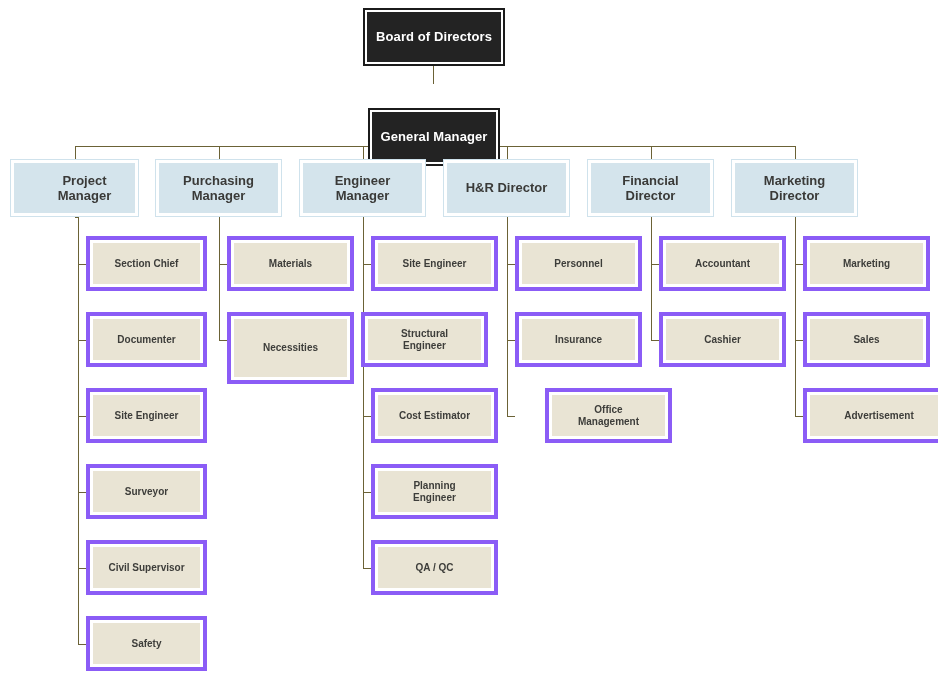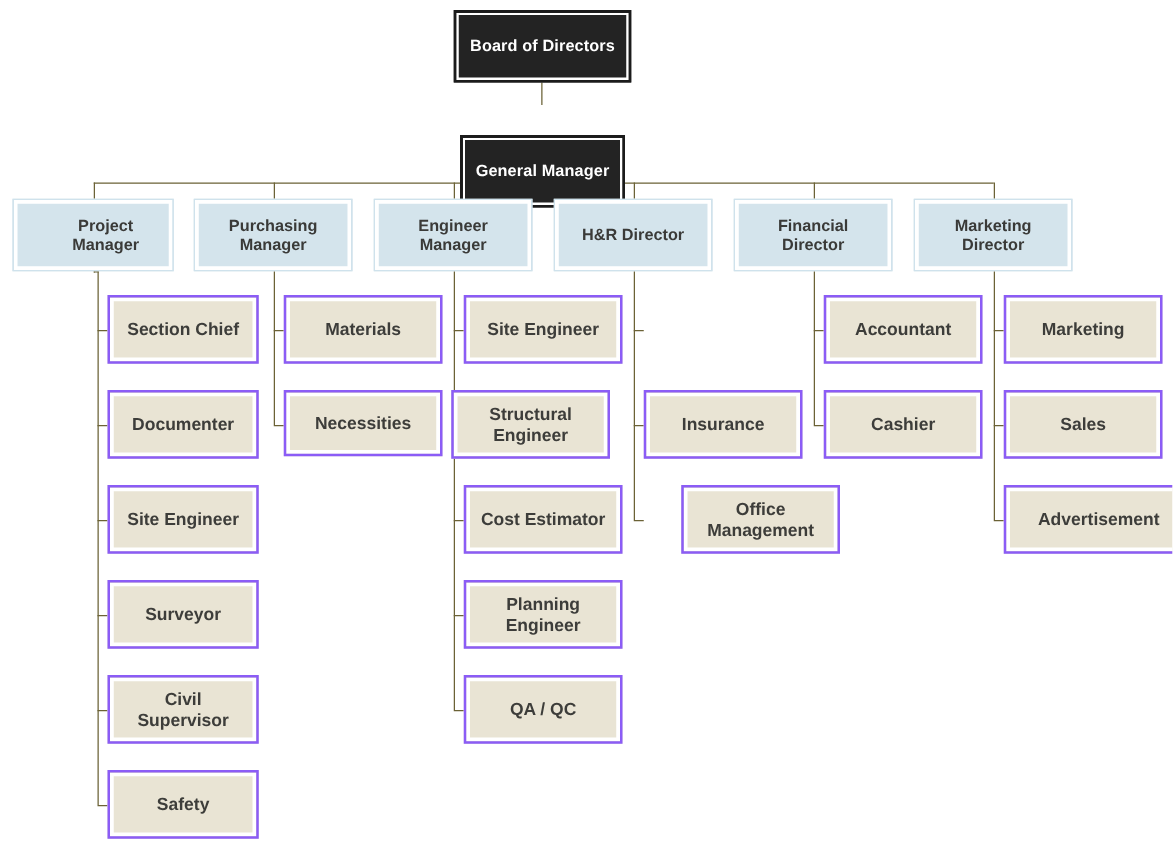--- a/index.html
+++ b/index.html
@@ -54,25 +54,25 @@
     border: 1px solid #cfe2ec;
     box-shadow: inset 0 0 0 3px #ffffff;
     color: #3a3a38;
     font-weight: bold;
     font-size: 13px;
   }
 
   
   .node.beige {
     background: #e9e4d4;
-    border: 2px solid #8b5cf6;
+    border: 4px solid #8b5cf6;
     box-shadow: inset 0 0 0 3px #ffffff;
     color: #3d3d3a;
     font-weight: bold;
-    font-size: 14px;
+    font-size: 10px;
   }
 
   
   .conn {
     position: absolute;
     background: #6b6236;
     z-index: 1;
   }
   .conn.v { width: 1px; }
   .conn.h { height: 1px; }
@@ -125,21 +125,21 @@
     <div class="node blue" style="left: 155px; top: 159px; width: 127px; height: 58px;">
       <span class="label">Purchasing
 Manager</span>
     </div>
     <div class="conn v" style="left: 219px; top: 217px; height: 122.5px;"></div>
     <div class="conn h" style="left: 219px; top: 264px; width: 8px;"></div>
     <div class="node beige" style="left: 227px; top: 236px; width: 127px; height: 55px;">
       <span class="label">Materials</span>
     </div>
     <div class="conn h" style="left: 219px; top: 340px; width: 8px;"></div>
-    <div class="node beige" style="left: 227px; top: 312px; width: 127px; height: 53px;">
+    <div class="node beige" style="left: 227px; top: 312px; width: 127px; height: 72px;">
       <span class="label">Necessities</span>
     </div>
     <div class="conn v" style="left: 363px; top: 146px; height: 13px;"></div>
     <div class="node blue" style="left: 299px; top: 159px; width: 127px; height: 58px;">
       <span class="label">Engineer
 Manager</span>
     </div>
     <div class="conn v" style="left: 363px; top: 217px; height: 350.5px;"></div>
     <div class="conn h" style="left: 363px; top: 264px; width: 8px;"></div>
     <div class="node beige" style="left: 371px; top: 236px; width: 127px; height: 55px;">
@@ -162,20 +162,23 @@
     <div class="conn h" style="left: 363px; top: 568px; width: 8px;"></div>
     <div class="node beige" style="left: 371px; top: 540px; width: 127px; height: 55px;">
       <span class="label">QA / QC</span>
     </div>
     <div class="conn v" style="left: 507px; top: 146px; height: 13px;"></div>
     <div class="node blue" style="left: 443px; top: 159px; width: 127px; height: 58px;">
       <span class="label">H&amp;R Director</span>
     </div>
     <div class="conn v" style="left: 507px; top: 217px; height: 198.5px;"></div>
     <div class="conn h" style="left: 507px; top: 264px; width: 8px;"></div>
+    <div class="node beige" style="left: 515px; top: 236px; width: 127px; height: 55px;">
+      <span class="label">Personnel</span>
+    </div>
     <div class="conn h" style="left: 507px; top: 340px; width: 8px;"></div>
     <div class="node beige" style="left: 515px; top: 312px; width: 127px; height: 55px;">
       <span class="label">Insurance</span>
     </div>
     <div class="conn h" style="left: 507px; top: 416px; width: 8px;"></div>
     <div class="node beige" style="left: 545px; top: 388px; width: 127px; height: 55px;">
       <span class="label">Office
 Management</span>
     </div>
     <div class="conn v" style="left: 651px; top: 146px; height: 13px;"></div>

